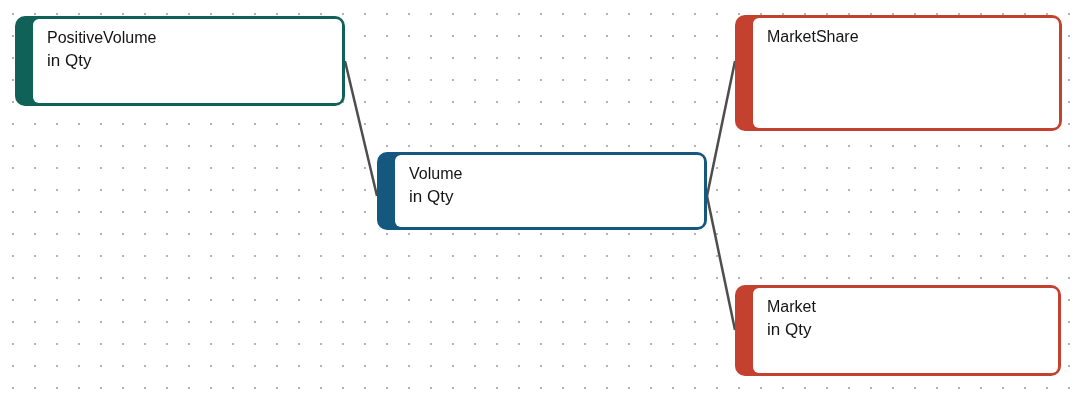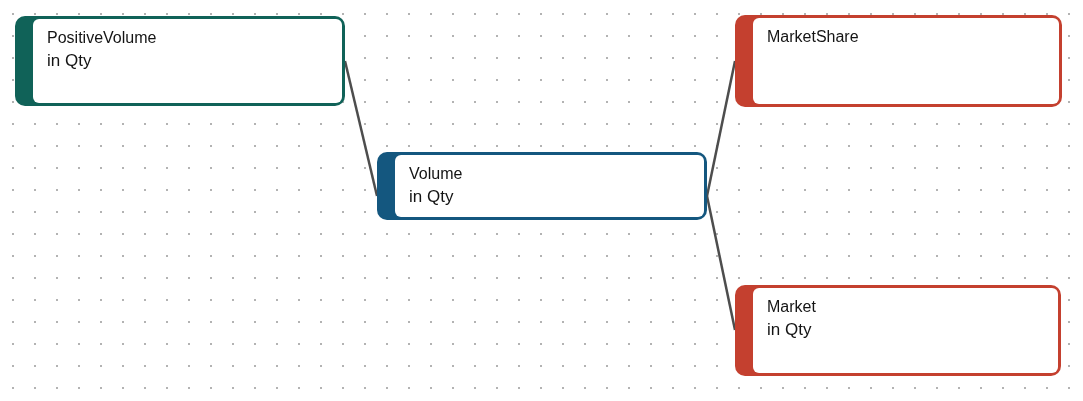--- a/index.html
+++ b/index.html
@@ -67,28 +67,28 @@
     <line x1="707" y1="196" x2="735" y2="330" stroke="#4d4d4d" stroke-width="2.5"></line>
   </svg>
 
   <div class="node" style="left: 15px; top: 16px; width: 330px; height: 90px; background: rgb(16, 98, 88);">
     <div class="node-body">
       <div class="node-title">PositiveVolume</div>
       <div class="node-subtitle">in Qty</div>
     </div>
   </div>
 
-  <div class="node" style="left: 377px; top: 152px; width: 330px; height: 68px; background: rgb(20, 87, 127);">
+  <div class="node" style="left: 377px; top: 152px; width: 330px; height: 78px; background: rgb(20, 87, 127);">
     <div class="node-body">
       <div class="node-title">Volume</div>
       <div class="node-subtitle">in Qty</div>
     </div>
   </div>
 
-  <div class="node" style="left: 735px; top: 15px; width: 327px; height: 92px; background: rgb(196, 64, 47);">
+  <div class="node" style="left: 735px; top: 15px; width: 327px; height: 116px; background: rgb(196, 64, 47);">
     <div class="node-body">
       <div class="node-title">MarketShare</div>
     </div>
   </div>
 
   <div class="node" style="left: 735px; top: 285px; width: 326px; height: 91px; background: rgb(196, 64, 47);">
     <div class="node-body">
       <div class="node-title">Market</div>
       <div class="node-subtitle">in Qty</div>
     </div>

